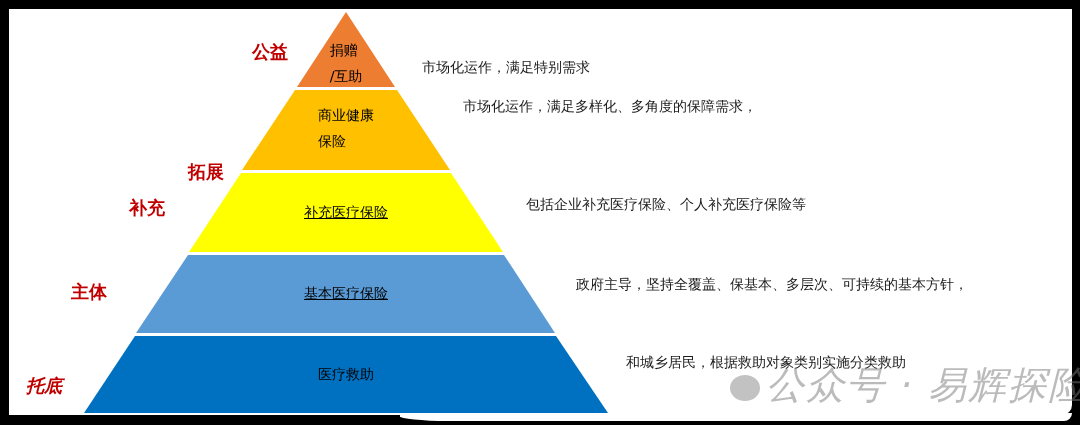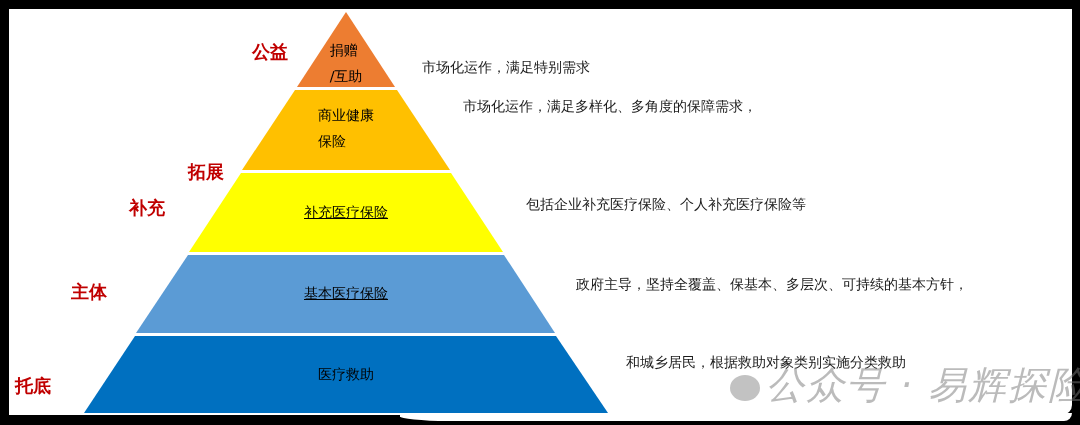--- a/index.html
+++ b/index.html
@@ -49,21 +49,21 @@
   <div>基本医疗保险</div>
 </div>
 <div class="tier-label" style="left:346px; top:361px;">
   <div>医疗救助</div>
 </div>
 
 <div class="level" style="left:252px; top:40px;">公益</div>
 <div class="level" style="left:188px; top:112px;margin-top:48px;">拓展</div>
 <div class="level" style="left:129px; top:184px;margin-top:12px;">补充</div>
 <div class="level" style="left:71px; top:280px;">主体</div>
-<div class="level" style="left:15px; top:374px;">托底</div>
+<div class="level" style="left:26px; top:374px;font-style:italic;">托底</div>
 
 <div class="desc" style="left:422px; top:37px;margin-top:20px;">
   <div>市场化运作，满足特别需求</div>
 </div>
 <div class="desc" style="left:463px; top:96px;">
   <div>市场化运作，满足多样化、多角度的保障需求，</div>
 </div>
 <div class="desc" style="left:526px; top:194px;">
   <div>包括企业补充医疗保险、个人补充医疗保险等</div>
 </div>

